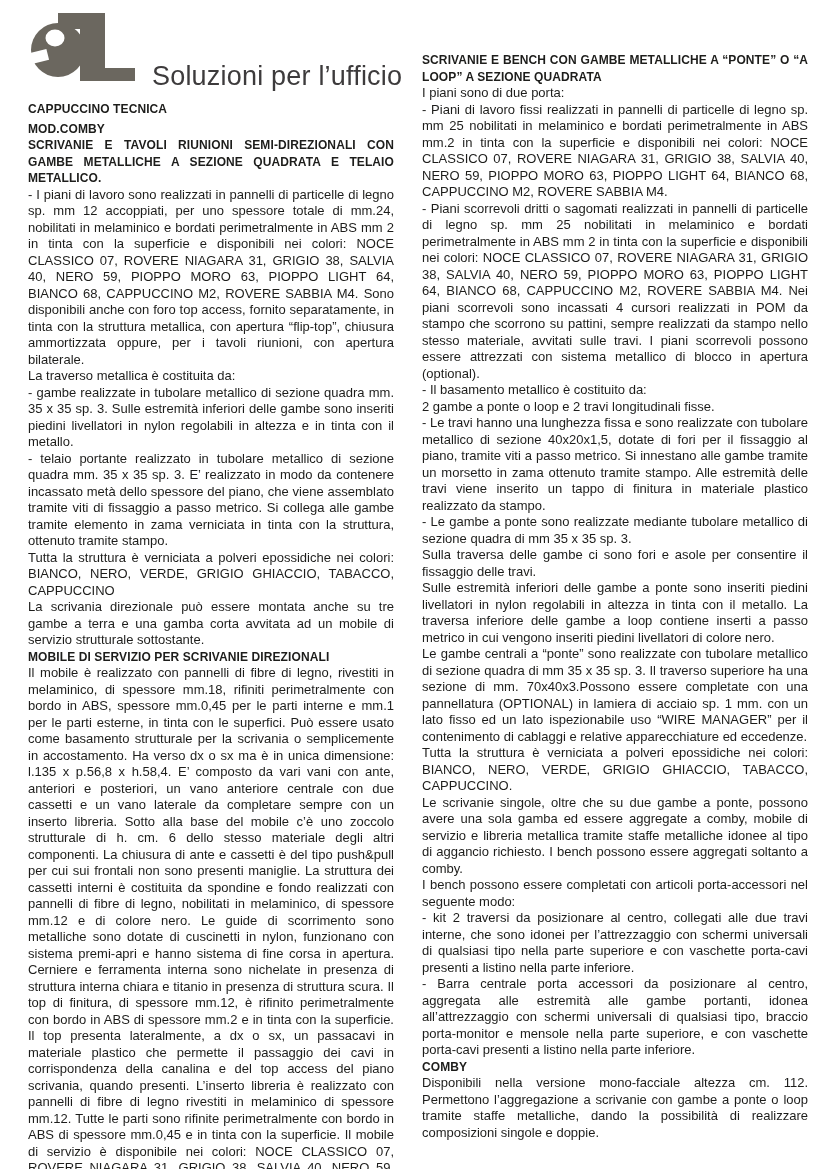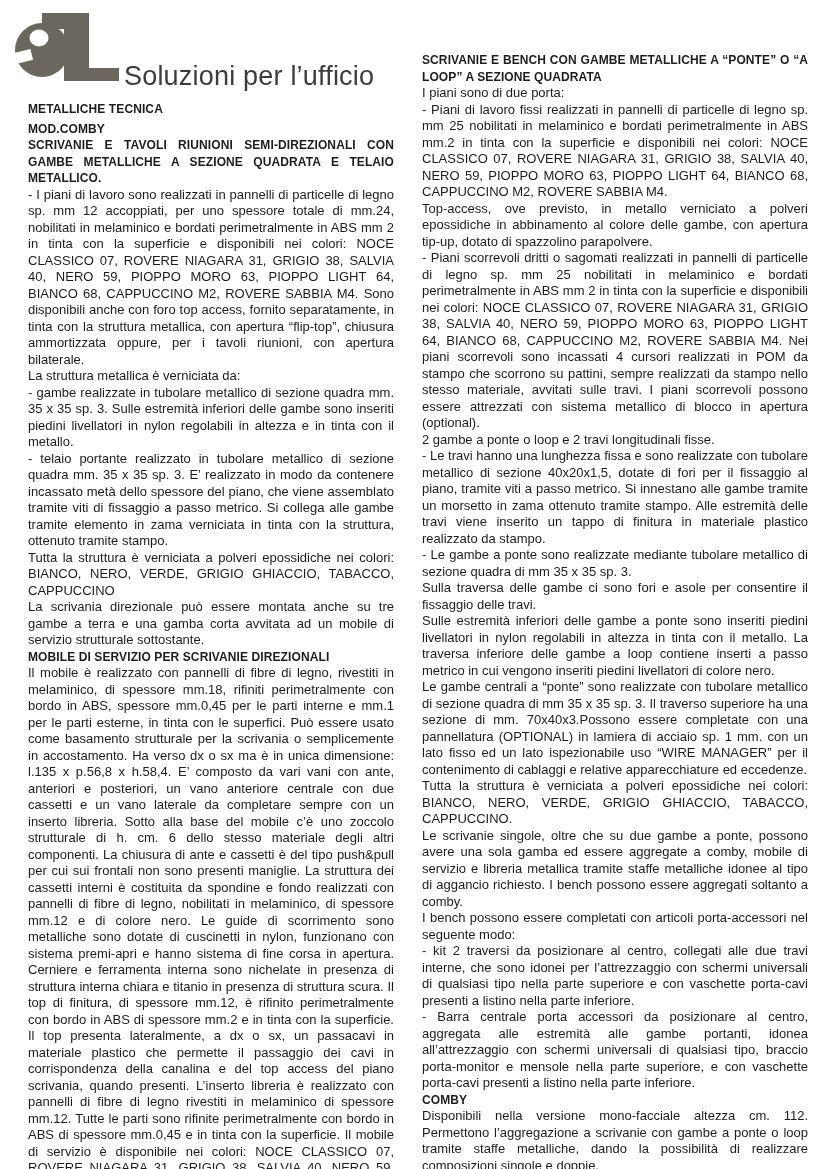--- a/index.html
+++ b/index.html
@@ -12,21 +12,21 @@
   body{
     width:827px;height:1169px;
     background:var(--page-bg);
     font-family:"Liberation Sans","DejaVu Sans",sans-serif;
     color:var(--text-color);
     -webkit-font-smoothing:antialiased;
   }
   .page{position:relative;width:827px;height:1169px;overflow:hidden;background:var(--page-bg);}
 
   
-  .brand{position:absolute;left:12px;top:8px;display:flex;align-items:flex-end;}
+  .brand{position:absolute;left:28px;top:8px;display:flex;align-items:flex-end;gap:12px;}
   .brand .logo{width:112px;height:84px;color:var(--logo-gray);}
   .brand .logo svg{display:block;width:112px;height:84px;}
   .tagline{
     font-size:27px;line-height:30px;color:var(--tagline-gray);
     font-weight:400;letter-spacing:0.2px;padding-bottom:1px;white-space:nowrap;
   }
 
   
   .col{position:absolute;font-size:13px;line-height:16.5px;text-align:justify;}
   .col-left{left:28px;top:101px;width:366px;}
@@ -55,39 +55,39 @@
           <rect x="52" y="60" width="55" height="13"></rect>
         </g>
         <ellipse cx="27" cy="30" rx="9.5" ry="8.5" fill="#ffffff"></ellipse>
         <rect x="-6" y="44" width="26" height="11" transform="rotate(-14 7 49)" fill="#ffffff"></rect>
       </svg>
     </div>
     <div class="tagline">Soluzioni per l’ufficio</div>
   </header>
 
   <section class="col col-left">
-    <h1>METALLICHE TECNICA</h1>
+    <h1>CAPPUCCINO TECNICA</h1>
     <h2>MOD.COMBY</h2>
     <h2>SCRIVANIE E TAVOLI RIUNIONI SEMI-DIREZIONALI CON GAMBE METALLICHE A SEZIONE QUADRATA E TELAIO METALLICO.</h2>
     <p>- I piani di lavoro sono realizzati in pannelli di particelle di legno sp. mm 12 accoppiati, per uno spessore totale di mm.24, nobilitati in melaminico e bordati perimetralmente in ABS mm 2 in tinta con la superficie e disponibili nei colori: NOCE CLASSICO 07, ROVERE NIAGARA 31, GRIGIO 38, SALVIA 40, NERO 59, PIOPPO MORO 63, PIOPPO LIGHT 64, BIANCO 68, CAPPUCCINO M2, ROVERE SABBIA M4. Sono disponibili anche con foro top access, fornito separatamente, in tinta con la struttura metallica, con apertura “flip-top”, chiusura ammortizzata oppure, per i tavoli riunioni, con apertura bilaterale.</p>
-    <p>La struttura metallica è verniciata da:</p>
+    <p>La traverso metallica è costituita da:</p>
     <p>- gambe realizzate in tubolare metallico di sezione quadra mm. 35 x 35 sp. 3. Sulle estremità inferiori delle gambe sono inseriti piedini livellatori in nylon regolabili in altezza e in tinta con il metallo.</p>
     <p>- telaio portante realizzato in tubolare metallico di sezione quadra mm. 35 x 35 sp. 3. E’ realizzato in modo da contenere incassato metà dello spessore del piano, che viene assemblato tramite viti di fissaggio a passo metrico. Si collega alle gambe tramite elemento in zama verniciata in tinta con la struttura, ottenuto tramite stampo.</p>
     <p>Tutta la struttura è verniciata a polveri epossidiche nei colori: BIANCO, NERO, VERDE, GRIGIO GHIACCIO, TABACCO, CAPPUCCINO</p>
     <p>La scrivania direzionale può essere montata anche su tre gambe a terra e una gamba corta avvitata ad un mobile di servizio strutturale sottostante.</p>
     <h2 class="gap-above">MOBILE DI SERVIZIO PER SCRIVANIE DIREZIONALI</h2>
     <p>Il mobile è realizzato con pannelli di fibre di legno, rivestiti in melaminico, di spessore mm.18, rifiniti perimetralmente con bordo in ABS, spessore mm.0,45 per le parti interne e mm.1 per le parti esterne, in tinta con le superfici. Può essere usato come basamento strutturale per la scrivania o semplicemente in accostamento. Ha verso dx o sx ma è in unica dimensione: l.135 x p.56,8 x h.58,4. E’ composto da vari vani con ante, anteriori e posteriori, un vano anteriore centrale con due cassetti e un vano laterale da completare sempre con un inserto libreria. Sotto alla base del mobile c’è uno zoccolo strutturale di h. cm. 6 dello stesso materiale degli altri componenti. La chiusura di ante e cassetti è del tipo push&amp;pull per cui sui frontali non sono presenti maniglie. La struttura dei cassetti interni è costituita da spondine e fondo realizzati con pannelli di fibre di legno, nobilitati in melaminico, di spessore mm.12 e di colore nero. Le guide di scorrimento sono metalliche sono dotate di cuscinetti in nylon, funzionano con sistema premi-apri e hanno sistema di fine corsa in apertura. Cerniere e ferramenta interna sono nichelate in presenza di struttura interna chiara e titanio in presenza di struttura scura. Il top di finitura, di spessore mm.12, è rifinito perimetralmente con bordo in ABS di spessore mm.2 e in tinta con la superficie. Il top presenta lateralmente, a dx o sx, un passacavi in materiale plastico che permette il passaggio dei cavi in corrispondenza della canalina e del top access del piano scrivania, quando presenti. L’inserto libreria è realizzato con pannelli di fibre di legno rivestiti in melaminico di spessore mm.12. Tutte le parti sono rifinite perimetralmente con bordo in ABS di spessore mm.0,45 e in tinta con la superficie. Il mobile di servizio è disponibile nei colori: NOCE CLASSICO 07, ROVERE NIAGARA 31, GRIGIO 38, SALVIA 40, NERO 59, PIOPPO MORO 63, PIOPPO LIGHT 64, BIANCO 68, CAPPUCCINO M2, ROVERE SABBIA M4. L’inserto anche nel colore RED CURRY M05.</p>
   </section>
 
   <section class="col col-right">
     <h2>SCRIVANIE E BENCH CON GAMBE METALLICHE A “PONTE” O “A LOOP” A SEZIONE QUADRATA</h2>
     <p>I piani sono di due porta:</p>
     <p>- Piani di lavoro fissi realizzati in pannelli di particelle di legno sp. mm 25 nobilitati in melaminico e bordati perimetralmente in ABS mm.2 in tinta con la superficie e disponibili nei colori: NOCE CLASSICO 07, ROVERE NIAGARA 31, GRIGIO 38, SALVIA 40, NERO 59, PIOPPO MORO 63, PIOPPO LIGHT 64, BIANCO 68, CAPPUCCINO M2, ROVERE SABBIA M4.</p>
-    <p>Top-access, ove previsto, in metallo verniciato a polveri epossidiche in abbinamento al colore delle gambe, con apertura tip-up, dotato di spazzolino parapolvere.</p>
     <p>- Piani scorrevoli dritti o sagomati realizzati in pannelli di particelle di legno sp. mm 25 nobilitati in melaminico e bordati perimetralmente in ABS mm 2 in tinta con la superficie e disponibili nei colori: NOCE CLASSICO 07, ROVERE NIAGARA 31, GRIGIO 38, SALVIA 40, NERO 59, PIOPPO MORO 63, PIOPPO LIGHT 64, BIANCO 68, CAPPUCCINO M2, ROVERE SABBIA M4. Nei piani scorrevoli sono incassati 4 cursori realizzati in POM da stampo che scorrono su pattini, sempre realizzati da stampo nello stesso materiale, avvitati sulle travi. I piani scorrevoli possono essere attrezzati con sistema metallico di blocco in apertura (optional).</p>
+    <p>- Il basamento metallico è costituito da:</p>
     <p>2 gambe a ponte o loop e 2 travi longitudinali fisse.</p>
     <p>- Le travi hanno una lunghezza fissa e sono realizzate con tubolare metallico di sezione 40x20x1,5, dotate di fori per il fissaggio al piano, tramite viti a passo metrico. Si innestano alle gambe tramite un morsetto in zama ottenuto tramite stampo. Alle estremità delle travi viene inserito un tappo di finitura in materiale plastico realizzato da stampo.</p>
     <p>- Le gambe a ponte sono realizzate mediante tubolare metallico di sezione quadra di mm 35 x 35 sp. 3.</p>
     <p>Sulla traversa delle gambe ci sono fori e asole per consentire il fissaggio delle travi.</p>
     <p>Sulle estremità inferiori delle gambe a ponte sono inseriti piedini livellatori in nylon regolabili in altezza in tinta con il metallo. La traversa inferiore delle gambe a loop contiene inserti a passo metrico in cui vengono inseriti piedini livellatori di colore nero.</p>
     <p>Le gambe centrali a “ponte” sono realizzate con tubolare metallico di sezione quadra di mm 35 x 35 sp. 3. Il traverso superiore ha una sezione di mm. 70x40x3.Possono essere completate con una pannellatura (OPTIONAL) in lamiera di acciaio sp. 1 mm. con un lato fisso ed un lato ispezionabile uso “WIRE MANAGER” per il contenimento di cablaggi e relative apparecchiature ed eccedenze.</p>
     <p>Tutta la struttura è verniciata a polveri epossidiche nei colori: BIANCO, NERO, VERDE, GRIGIO GHIACCIO, TABACCO, CAPPUCCINO.</p>
     <p>Le scrivanie singole, oltre che su due gambe a ponte, possono avere una sola gamba ed essere aggregate a comby, mobile di servizio e libreria metallica tramite staffe metalliche idonee al tipo di aggancio richiesto. I bench possono essere aggregati soltanto a comby.</p>
     <p>I bench possono essere completati con articoli porta-accessori nel seguente modo:</p>
     <p>- kit 2 traversi da posizionare al centro, collegati alle due travi interne, che sono idonei per l’attrezzaggio con schermi universali di qualsiasi tipo nella parte superiore e con vaschette porta-cavi presenti a listino nella parte inferiore.</p>

